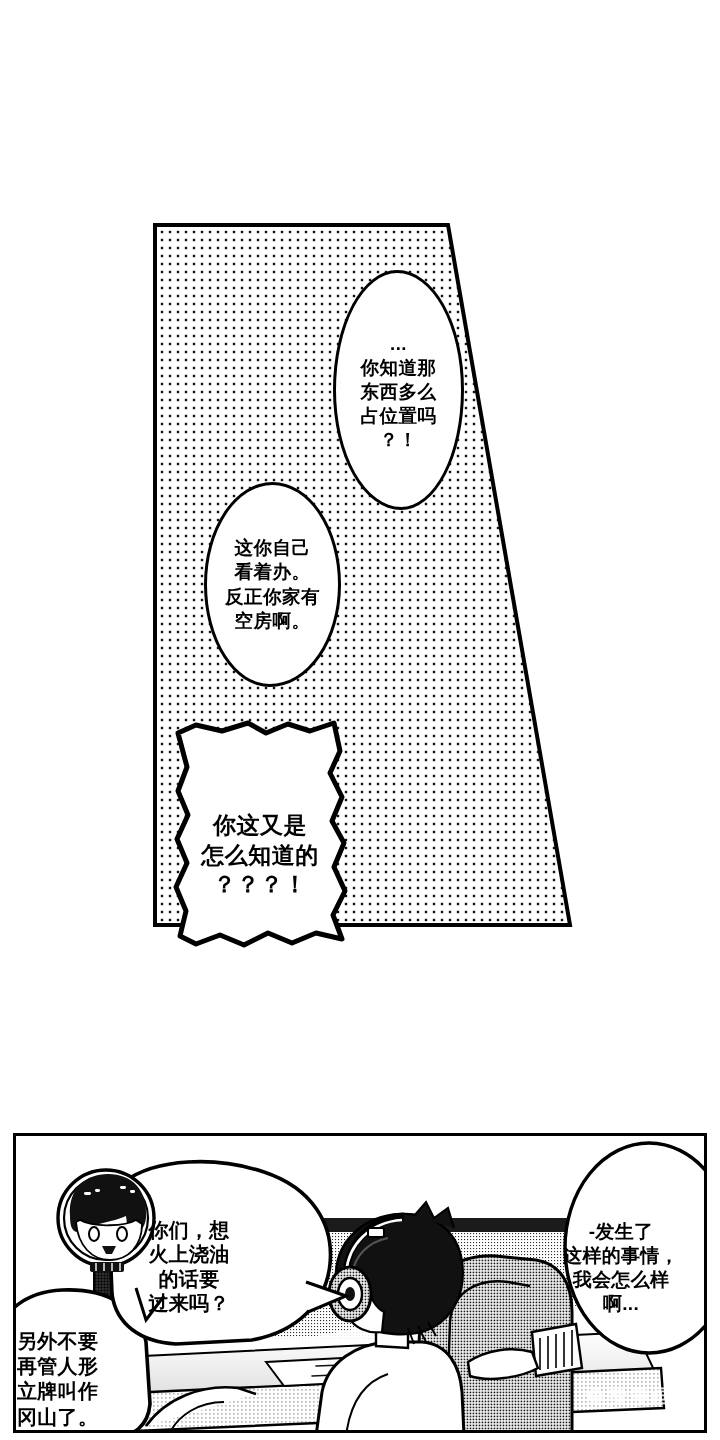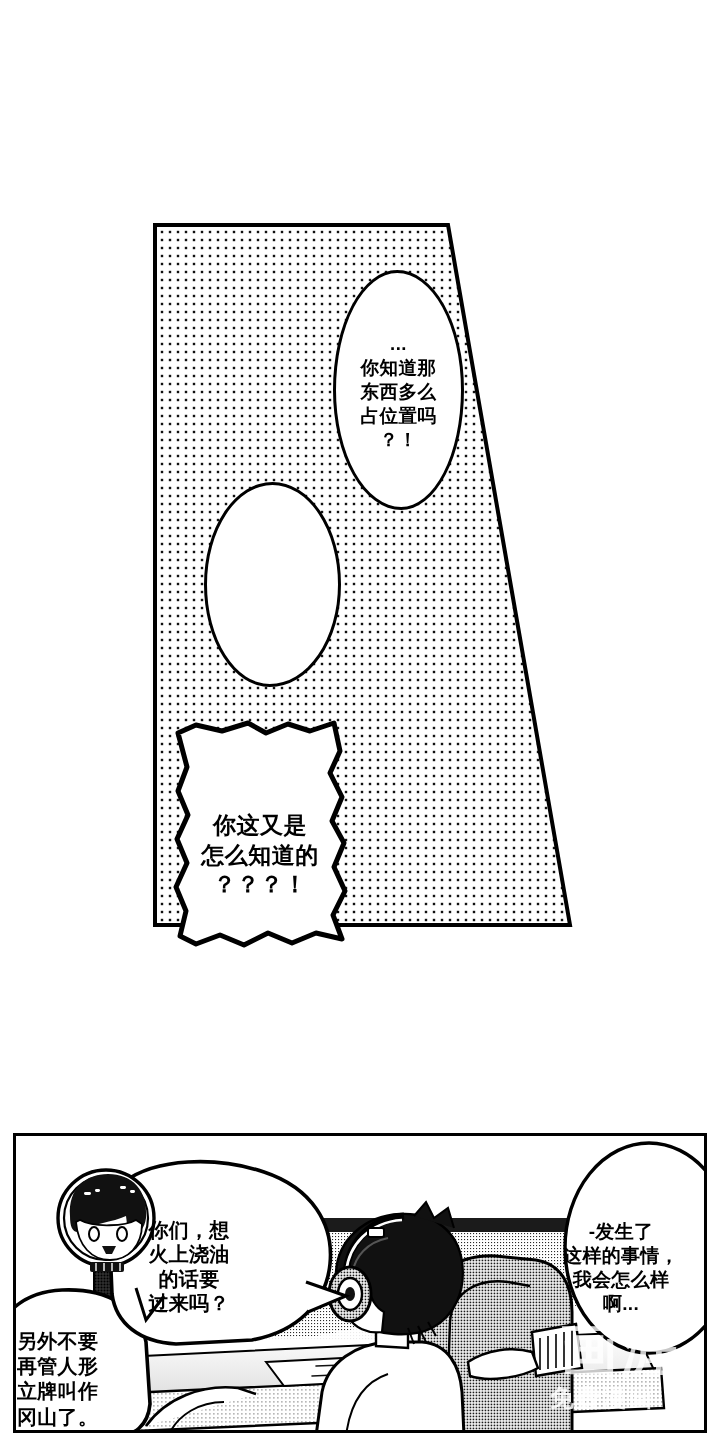--- a/index.html
+++ b/index.html
@@ -144,22 +144,22 @@
   }
   #wm-big {
     left: 560px; top: 1322px;
     font-size: 58px;
     font-weight: 700;
     color: rgba(255,255,255,0.78);
     letter-spacing: 2px;
     line-height: 1;
   }
   #wm-small {
-    left: 550px; top: 1386px;
-    font-size: 24px;
+    left: 585px; top: 1386px;
+    font-size: 20px;
     font-weight: 700;
     color: rgba(255,255,255,0.85);
     letter-spacing: 2px;
     line-height: 1;
   }
 </style>
 </head>
 <body>
 
 <div id="page">
@@ -183,20 +183,24 @@
       <div class="oval"></div>
       <div class="btext">...
 你知道那
 东西多么
 占位置吗
 ？！</div>
     </div>
 
     <div class="bubble" id="bubble-b">
       <div class="oval"></div>
+      <div class="btext">这你自己
+看着办。
+反正你家有
+空房啊。</div>
     </div>
 
     <div class="bubble" id="bubble-c">
       <svg class="jagged" width="180" height="235" viewBox="0 0 180 235">
         <path d="M8,18 L26,10 L52,16 L78,8 L96,18 L118,9 L140,16 L164,8
                  L170,36 L160,58 L172,82 L162,106 L174,128 L164,152
                  L175,176 L163,200 L172,224
                  L146,218 L122,228 L98,218 L74,230 L50,220 L26,229 L10,221
                  L16,196 L6,172 L17,148 L7,124 L18,100 L8,76 L17,52 L8,18 Z" fill="#ffffff" stroke="#000000" stroke-width="5" stroke-linejoin="round"></path>
       </svg>
@@ -370,16 +374,15 @@
 冈山了。</div>
   <div class="p2text" id="p2-speech-main">你们，想
 火上浇油
 的话要
 过来吗？</div>
   <div class="p2text" id="p2-speech-right">-发生了
 这样的事情，
 我会怎么样
 啊...</div>
 
-  <div class="watermark" id="wm-big">画涯</div>
   <div class="watermark" id="wm-small">免费漫画</div>
 
 </div>
 
 </body></html>

